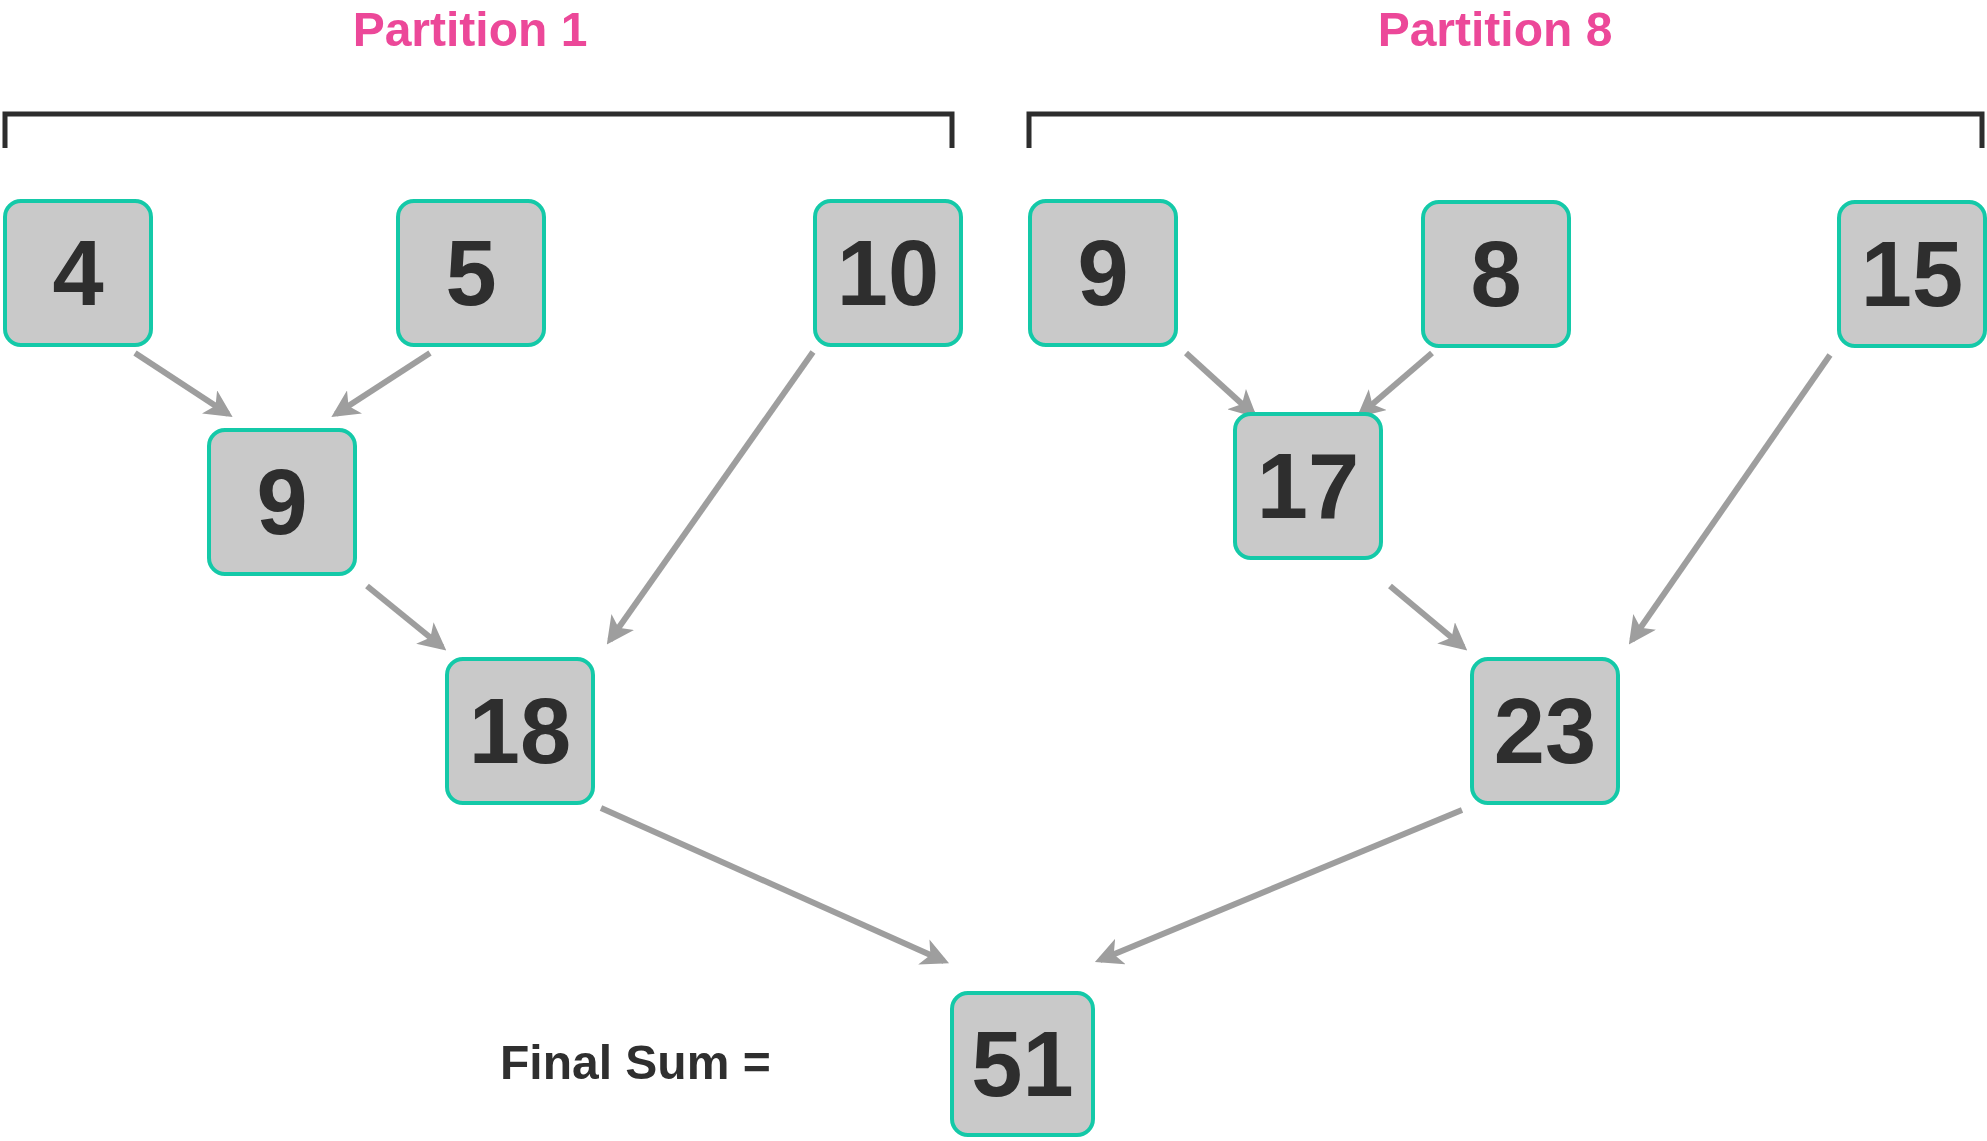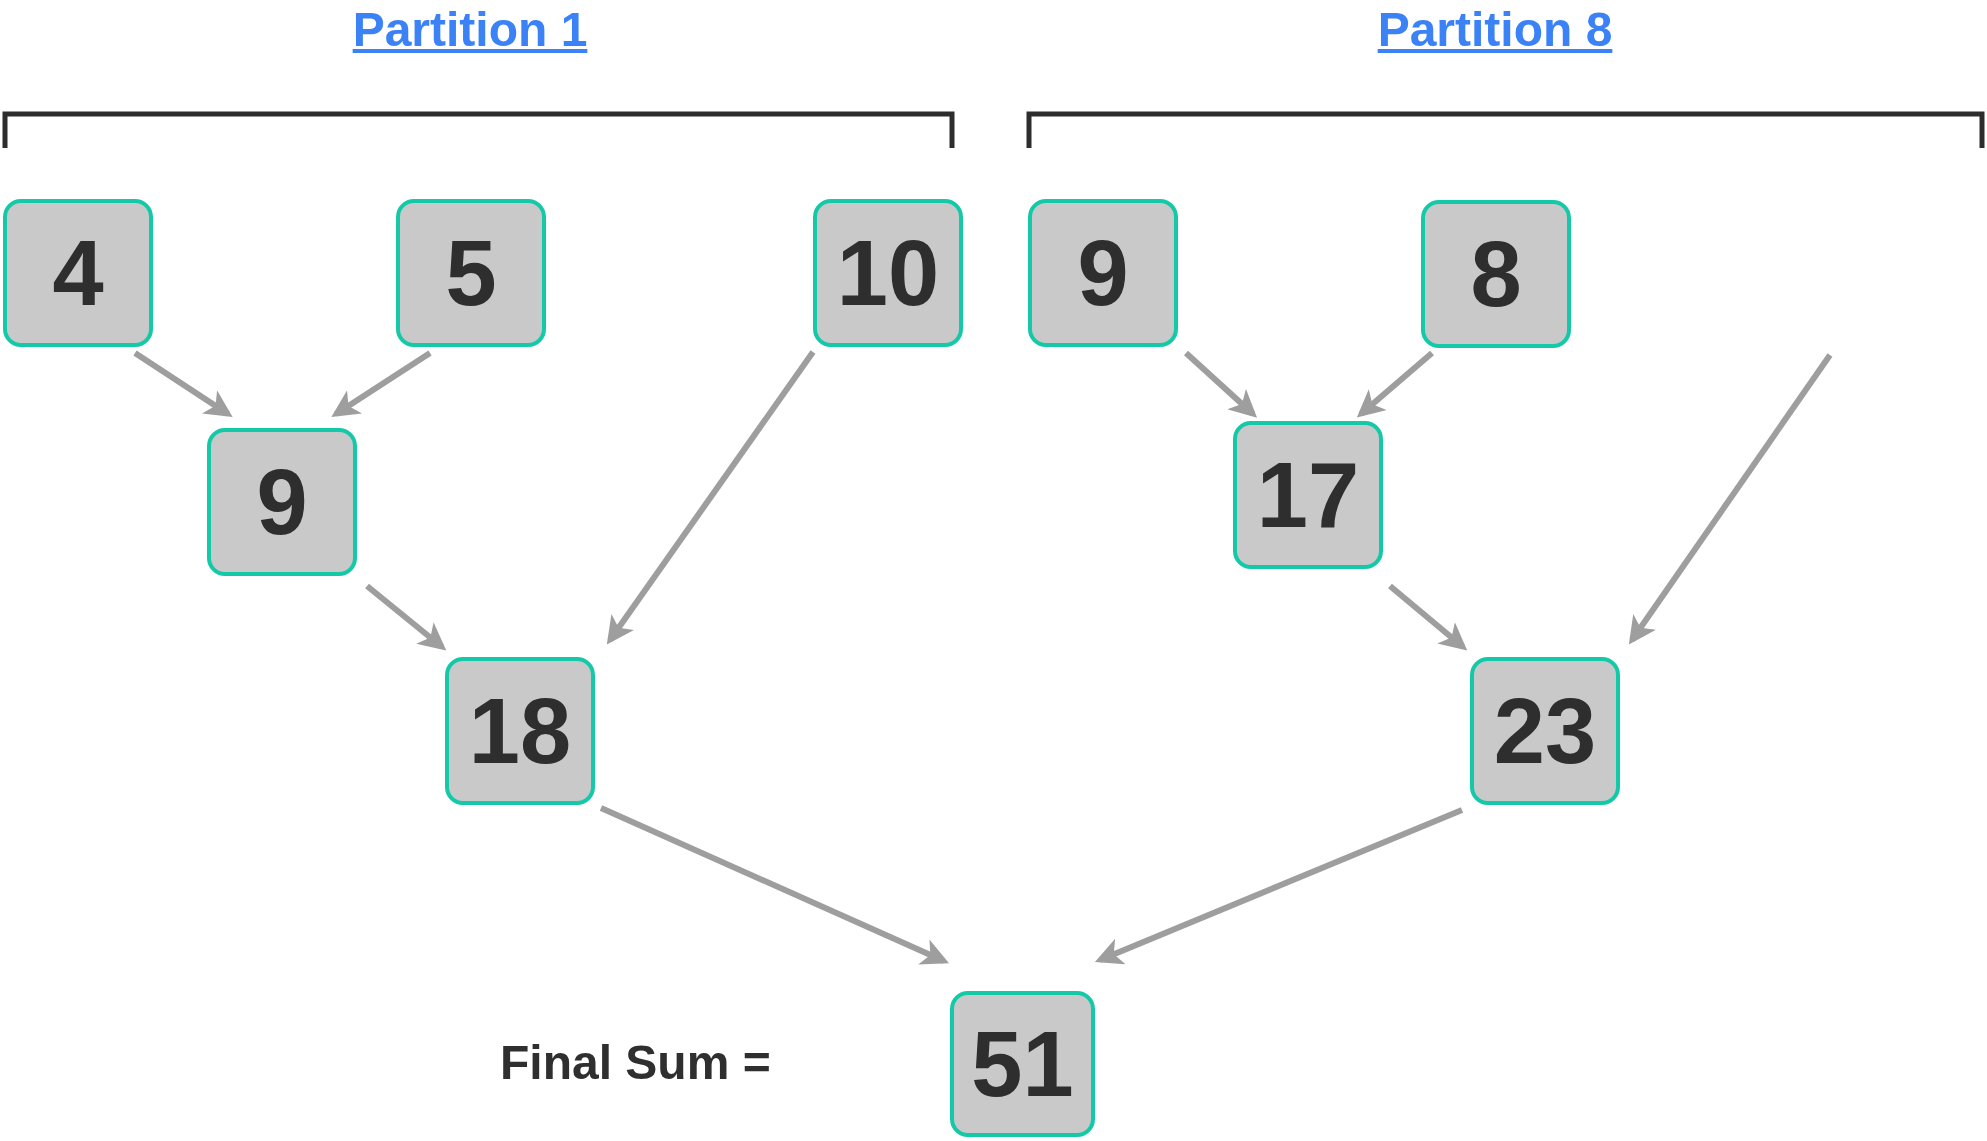--- a/index.html
+++ b/index.html
@@ -15,23 +15,22 @@
     background: #ffffff;
     overflow: hidden;
   }
   .partition-title {
     position: absolute;
     top: 2px;
     width: 400px;
     text-align: center;
     font-size: 48px;
     font-weight: 600;
-    color: #3b82f6;
+    color: #ec4899;
     letter-spacing: 0px;
-    text-decoration: underline;
   }
   #title-p1 { left: 270px; }
   #title-p2 { left: 1295px; }
   svg.overlay {
     position: absolute;
     left: 0;
     top: 0;
     pointer-events: none;
   }
   .node {
@@ -92,22 +91,23 @@
     <line x1="1390" y1="586" x2="1463" y2="647" stroke="#9e9e9e" stroke-width="6" marker-end="url(#arrowhead)"></line>
     <line x1="1462" y1="810" x2="1100" y2="960" stroke="#9e9e9e" stroke-width="6" marker-end="url(#arrowhead)"></line>
   </svg>
 
   <div class="node" style="left:3px; top:199px;">4</div>
   <div class="node" style="left:396px; top:199px;">5</div>
   <div class="node" style="left:813px; top:199px;">10</div>
 
   <div class="node" style="left:1028px; top:199px;">9</div>
   <div class="node" style="left:1421px; top:200px;">8</div>
+  <div class="node" style="left:1837px; top:200px;">15</div>
 
   <div class="node" style="left:207px; top:428px;">9</div>
-  <div class="node" style="left:1233px; top:421px;">17</div>
+  <div class="node" style="left:1233px; top:412px;">17</div>
   <div class="node" style="left:445px; top:657px;">18</div>
   <div class="node" style="left:1470px; top:657px;">23</div>
 
   <div class="final-label">Final Sum =</div>
   <div id="node-final" class="node" style="left:950px; top:991px;">51</div>
 
 </div>
 
 </body></html>

